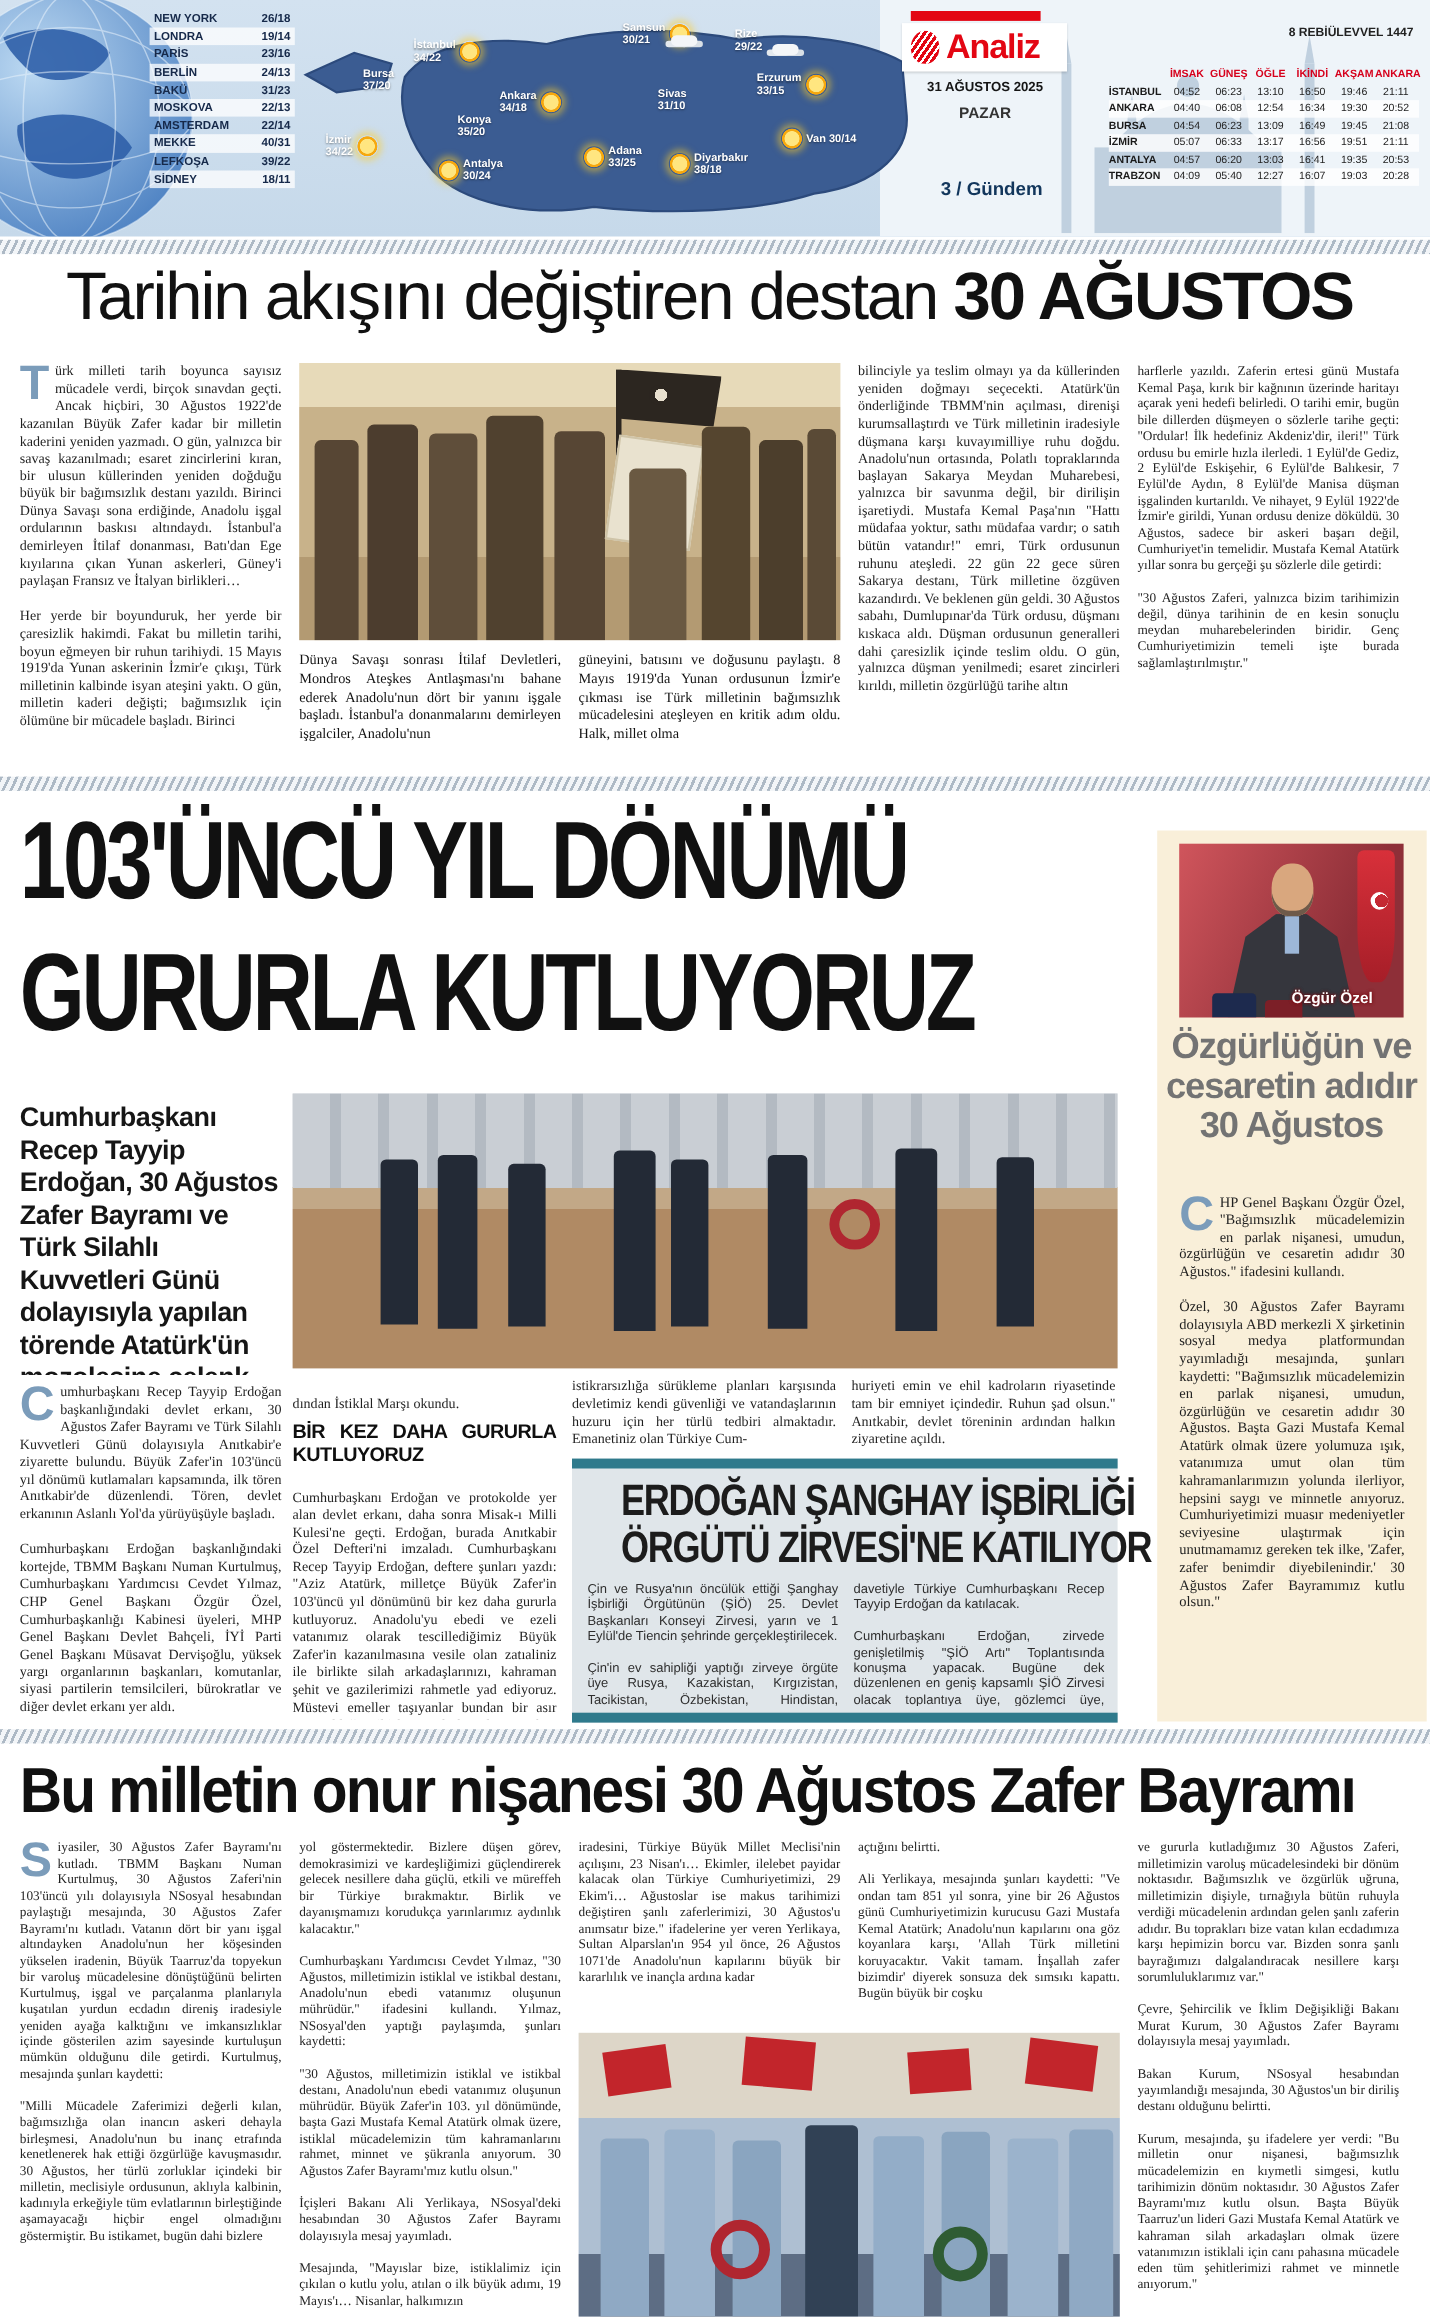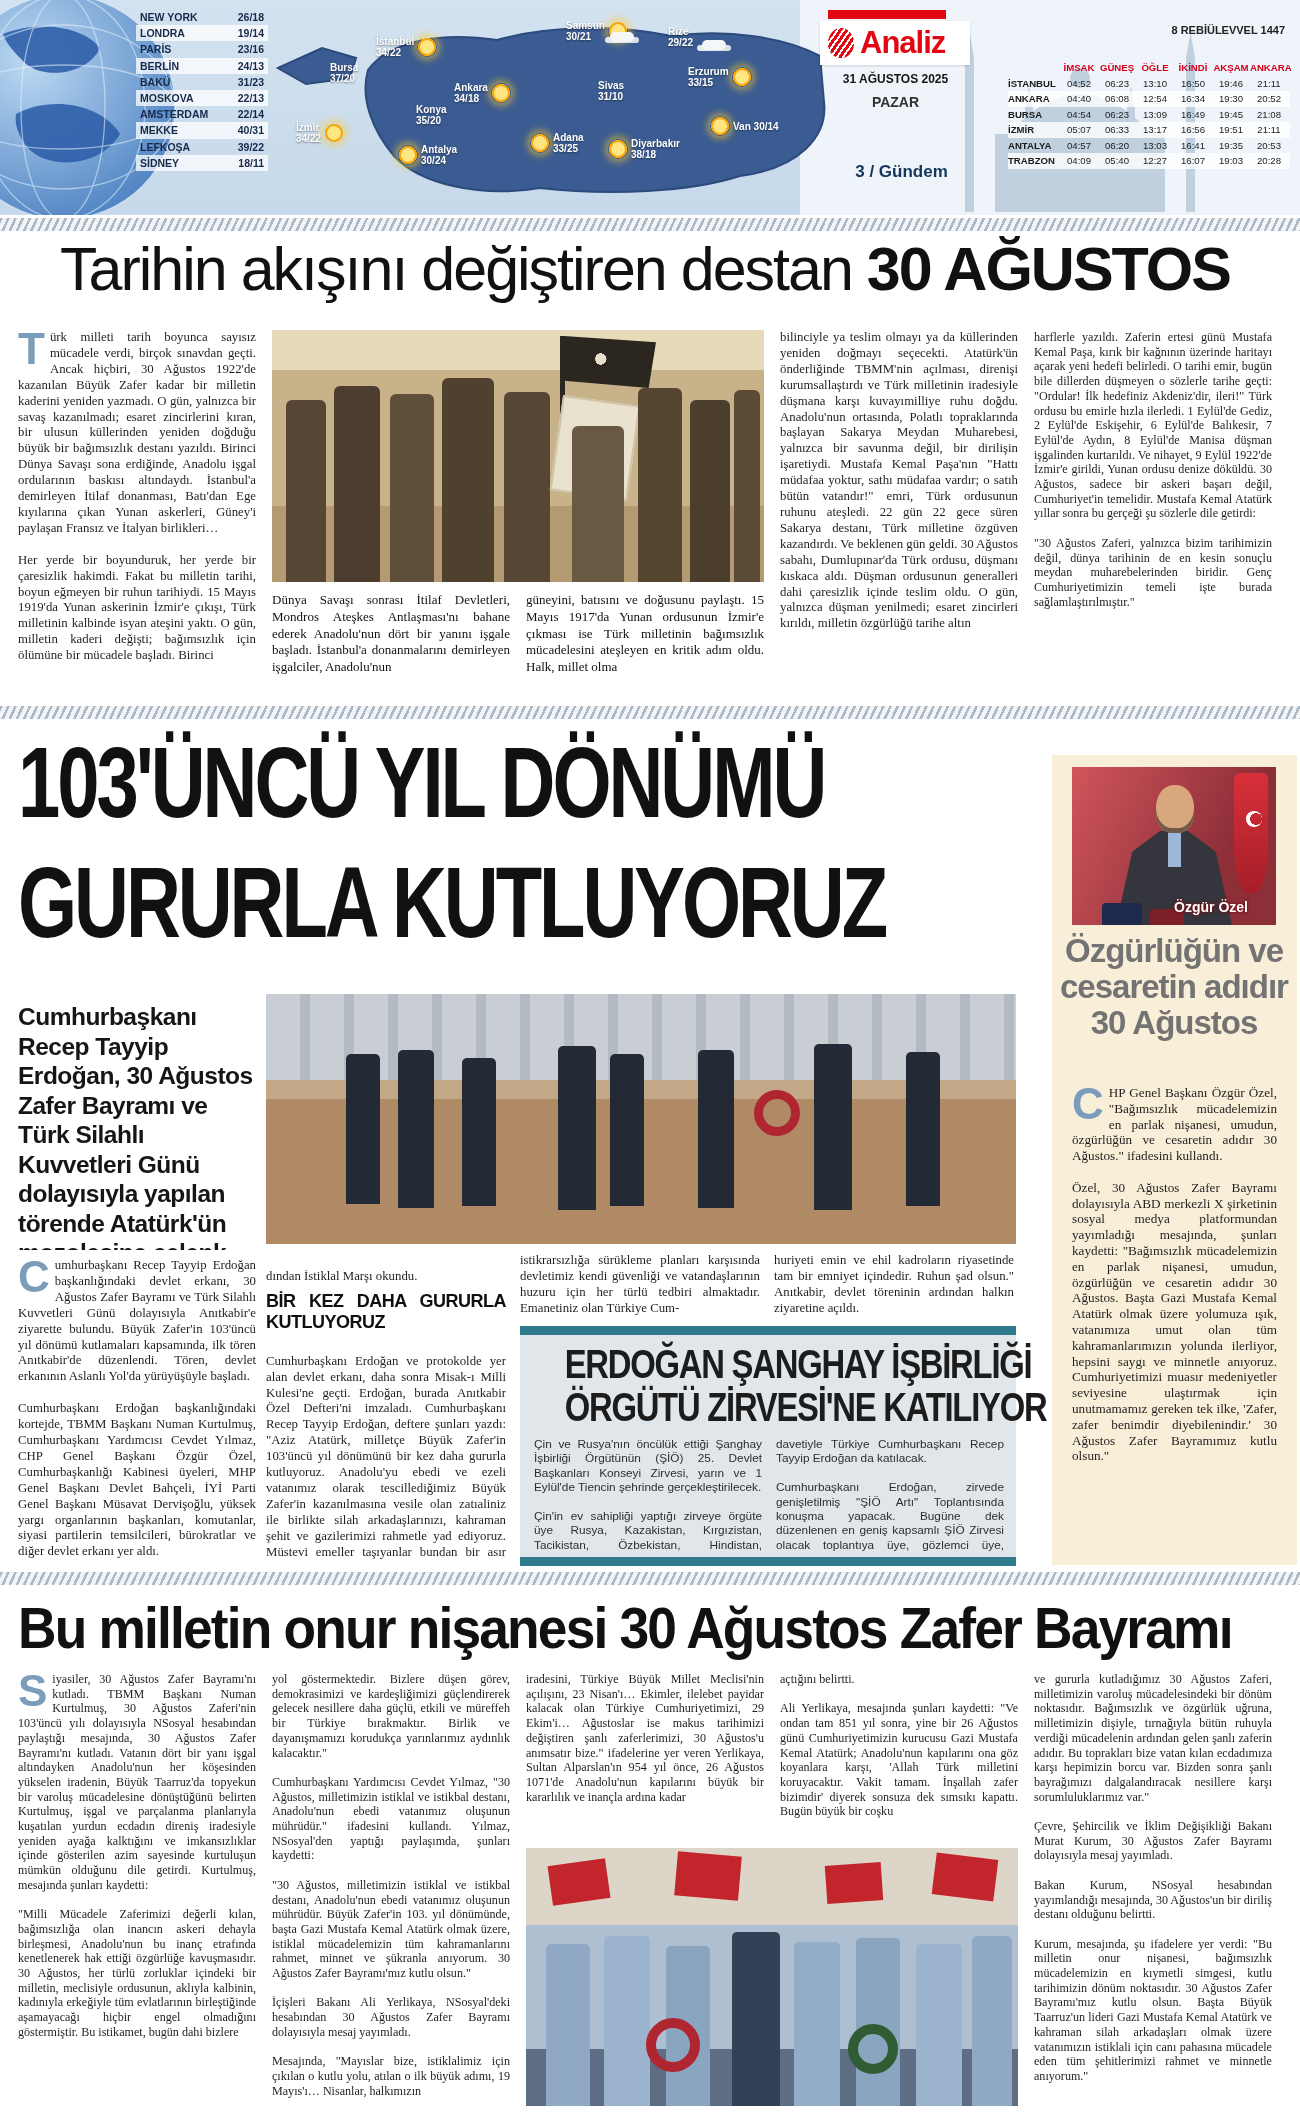--- a/index.html
+++ b/index.html
@@ -329,21 +329,21 @@
       <div class="fig" style="left:118px;top:64px;width:44px;height:188px;background:#5f4e3a;"></div>
       <div class="fig" style="left:170px;top:48px;width:52px;height:204px;background:#50412f;"></div>
       <div class="fig" style="left:232px;top:62px;width:46px;height:190px;"></div>
       <div style="position:absolute;left:284px;top:70px;width:78px;height:96px;background:#e9e2cf;transform:rotate(8deg);box-shadow:0 0 0 2px #cfc4a8 inset;"></div>
       <div class="fig" style="left:300px;top:96px;width:52px;height:156px;background:#6a5942;"></div>
       <div class="fig" style="left:366px;top:58px;width:44px;height:194px;background:#55452f;"></div>
       <div class="fig" style="left:418px;top:70px;width:40px;height:182px;background:#4c3e2c;"></div>
       <div class="fig" style="left:462px;top:60px;width:26px;height:192px;background:#5a4a36;"></div>
     </div>
     <div class="caption" style="left:272px;top:592px;width:238px;height:108px;">Dünya Savaşı sonrası İtilaf Devletleri, Mondros Ateşkes Antlaşması'nı bahane ederek Anadolu'nun dört bir yanını işgale başladı. İstanbul'a donanmalarını demirleyen işgalciler, Anadolu'nun</div>
-    <div class="caption" style="left:526px;top:592px;width:238px;height:108px;">güneyini, batısını ve doğusunu paylaştı. 15 Mayıs 1917'da Yunan ordusunun İzmir'e çıkması ise Türk milletinin bağımsızlık mücadelesini ateşleyen en kritik adım oldu. Halk, millet olma</div>
+    <div class="caption" style="left:526px;top:592px;width:238px;height:108px;">güneyini, batısını ve doğusunu paylaştı. 8 Mayıs 1919'da Yunan ordusunun İzmir'e çıkması ise Türk milletinin bağımsızlık mücadelesini ateşleyen en kritik adım oldu. Halk, millet olma</div>
 
     <div class="bodycol" style="left:780px;top:330px;width:238px;height:372px;">bilinciyle ya teslim olmayı ya da küllerinden yeniden doğmayı seçecekti. Atatürk'ün önderliğinde TBMM'nin açılması, direnişi kurumsallaştırdı ve Türk milletinin iradesiyle düşmana karşı kuvayımilliye ruhu doğdu. Anadolu'nun ortasında, Polatlı topraklarında başlayan Sakarya Meydan Muharebesi, yalnızca bir savunma değil, bir dirilişin işaretiydi. Mustafa Kemal Paşa'nın "Hattı müdafaa yoktur, sathı müdafaa vardır; o satıh bütün vatandır!" emri, Türk ordusunun ruhunu ateşledi. 22 gün 22 gece süren Sakarya destanı, Türk milletine özgüven kazandırdı. Ve beklenen gün geldi. 30 Ağustos sabahı, Dumlupınar'da Türk ordusu, düşmanı kıskaca aldı. Düşman ordusunun generalleri dahi çaresizlik içinde teslim oldu. O gün, yalnızca düşman yenilmedi; esaret zincirleri kırıldı, milletin özgürlüğü tarihe altın</div>
     <div class="bodycol tight" style="left:1034px;top:330px;width:238px;height:372px;">harflerle yazıldı. Zaferin ertesi günü Mustafa Kemal Paşa, kırık bir kağnının üzerinde haritayı açarak yeni hedefi belirledi. O tarihi emir, bugün bile dillerden düşmeyen o sözlerle tarihe geçti: "Ordular! İlk hedefiniz Akdeniz'dir, ileri!" Türk ordusu bu emirle hızla ilerledi. 1 Eylül'de Gediz, 2 Eylül'de Eskişehir, 6 Eylül'de Balıkesir, 7 Eylül'de Aydın, 8 Eylül'de Manisa düşman işgalinden kurtarıldı. Ve nihayet, 9 Eylül 1922'de İzmir'e girildi, Yunan ordusu denize döküldü. 30 Ağustos, sadece bir askeri başarı değil, Cumhuriyet'in temelidir. Mustafa Kemal Atatürk yıllar sonra bu gerçeği şu sözlerle dile getirdi:
 
 "30 Ağustos Zaferi, yalnızca bizim tarihimizin değil, dünya tarihinin de en kesin sonuçlu meydan muharebelerinden biridir. Genç Cumhuriyetimizin temeli işte burada sağlamlaştırılmıştır."</div>
   </section>
 
   <div class="hatch" style="top:706px;"></div>
 
   <section>

